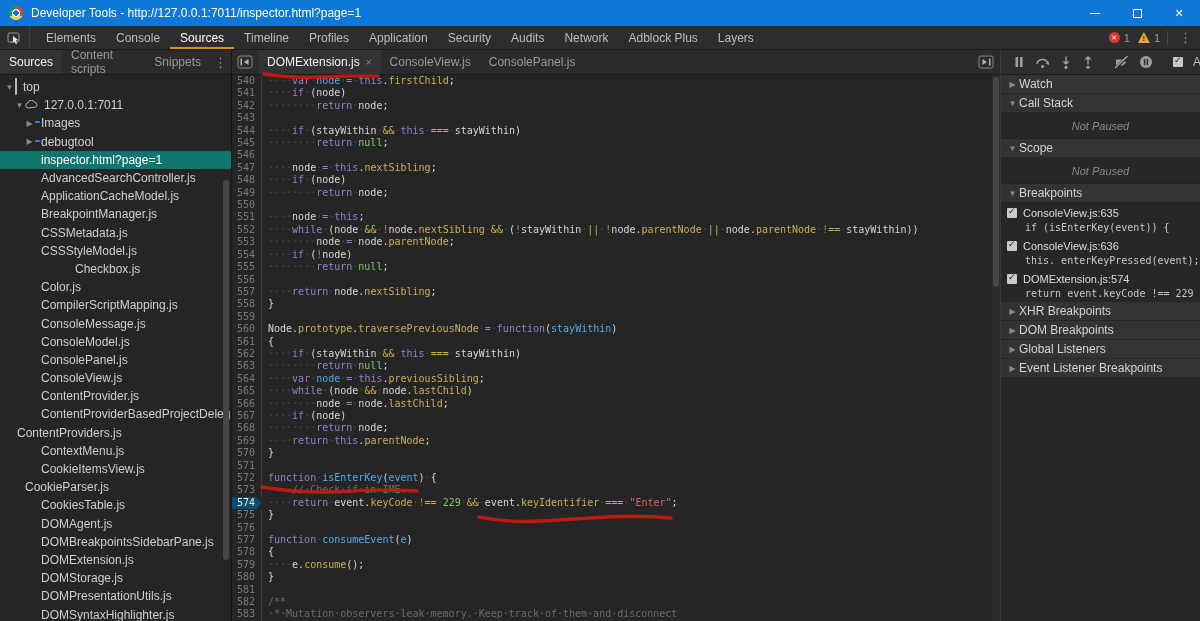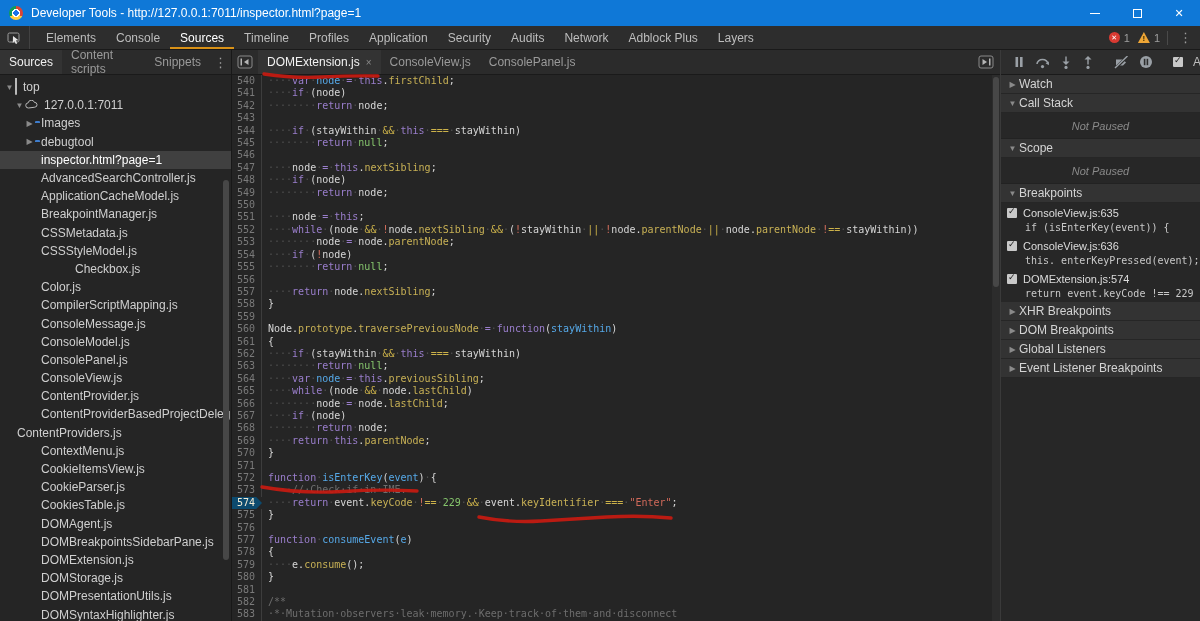--- a/index.html
+++ b/index.html
@@ -46,21 +46,21 @@
 
   
   .subtabs { height:25px; background:#2b2b2b; border-bottom:1px solid #1a1a1a; display:flex;
     align-items:center; font-size:12px; color:#9a9a9a; }
   .subtab { padding:0 9px; height:100%; display:flex; align-items:center; }
   .subtab.active { color:#f0f0f0; background:#333; }
   .subtabs .kebab { margin-left:auto; }
   .tree { position:absolute; top:25px; left:0; right:0; bottom:0; overflow:hidden; padding-top:3px; }
   .tree-row { height:18.2px; display:flex; align-items:center; font-size:12px; color:#cfcfcf;
     white-space:nowrap; overflow:hidden; }
-  .tree-row.selected { background:#404040; color:#fff; }
+  .tree-row.selected { background:#0f766e; color:#fff; }
   .tw-arrow { width:11px; font-size:8px; color:#8a8a8a; text-align:center; flex:none; }
   .tw-icon { flex:none; margin-right:6px; }
   .icon-window { width:10px; height:9px; border:1px solid #b9b9b9; border-radius:1px; border-top-width:3px; }
   .icon-folder { width:12px; height:9px; background:#3e7dcd; border-radius:1px; position:relative; }
   .icon-folder:before { content:""; position:absolute; left:0; top:-2px; width:5px; height:2px;
     background:#3e7dcd; border-radius:1px 1px 0 0; }
   .icon-file { width:9px; height:11px; background:#bfbfbf;
     clip-path:polygon(0 0,66% 0,100% 30%,100% 100%,0 100%); }
   .icon-file.js { background:#cfa72e; }
   .tree-scroll { position:absolute; right:2px; top:130px; width:6px; height:380px; background:#474747;
@@ -272,21 +272,21 @@
         <div class="tree-row" style="padding-left: 24px;">
           <span class="tw-arrow"></span>
           <span class="tw-icon"><span class="icon-file js"></span></span>
           <span>ContextMenu.js</span>
         </div>
         <div class="tree-row" style="padding-left: 24px;">
           <span class="tw-arrow"></span>
           <span class="tw-icon"><span class="icon-file js"></span></span>
           <span>CookieItemsView.js</span>
         </div>
-        <div class="tree-row" style="padding-left: 24px;">
+        <div class="tree-row" style="padding-left: 8px;">
           <span class="tw-arrow"></span>
           <span class="tw-icon"><span class="icon-file js"></span></span>
           <span>CookieParser.js</span>
         </div>
         <div class="tree-row" style="padding-left: 24px;">
           <span class="tw-arrow"></span>
           <span class="tw-icon"><span class="icon-file js"></span></span>
           <span>CookiesTable.js</span>
         </div>
         <div class="tree-row" style="padding-left: 24px;">

